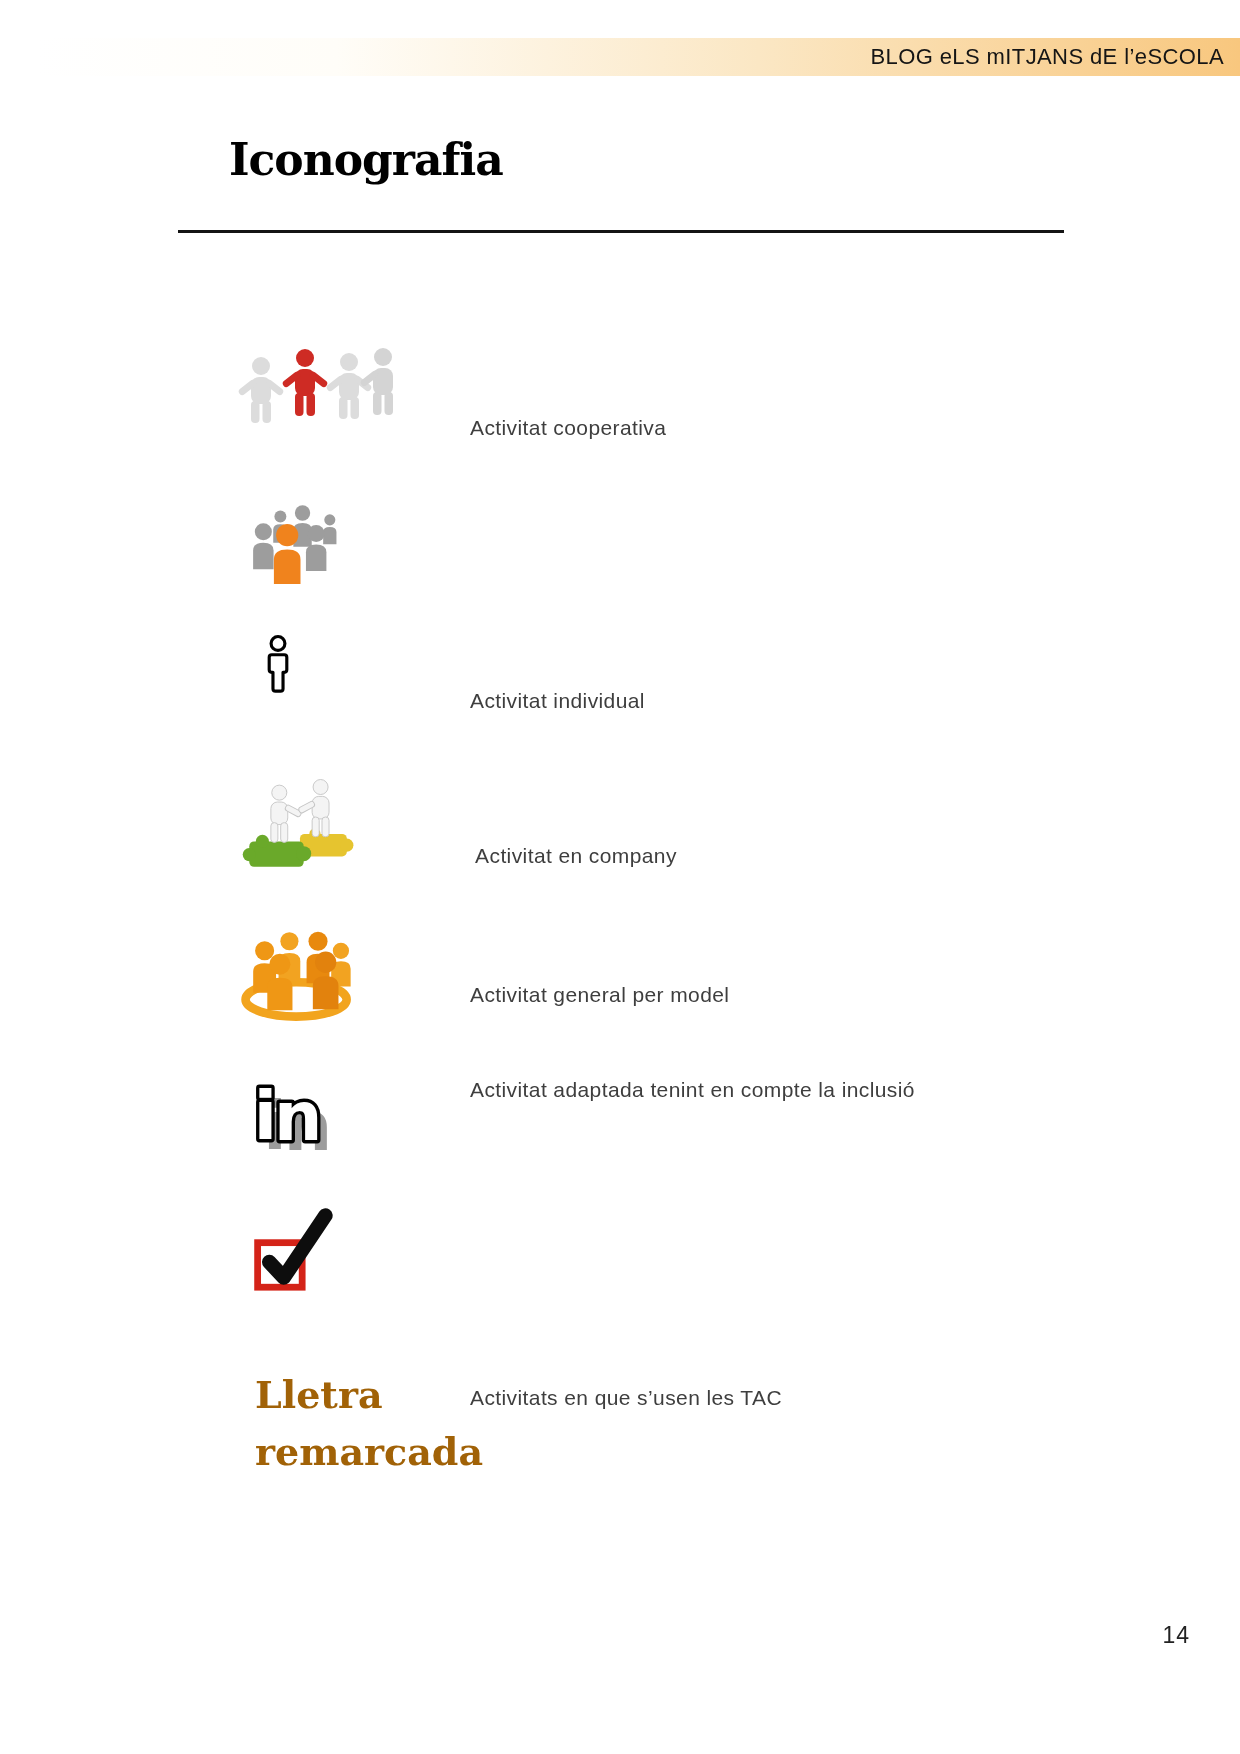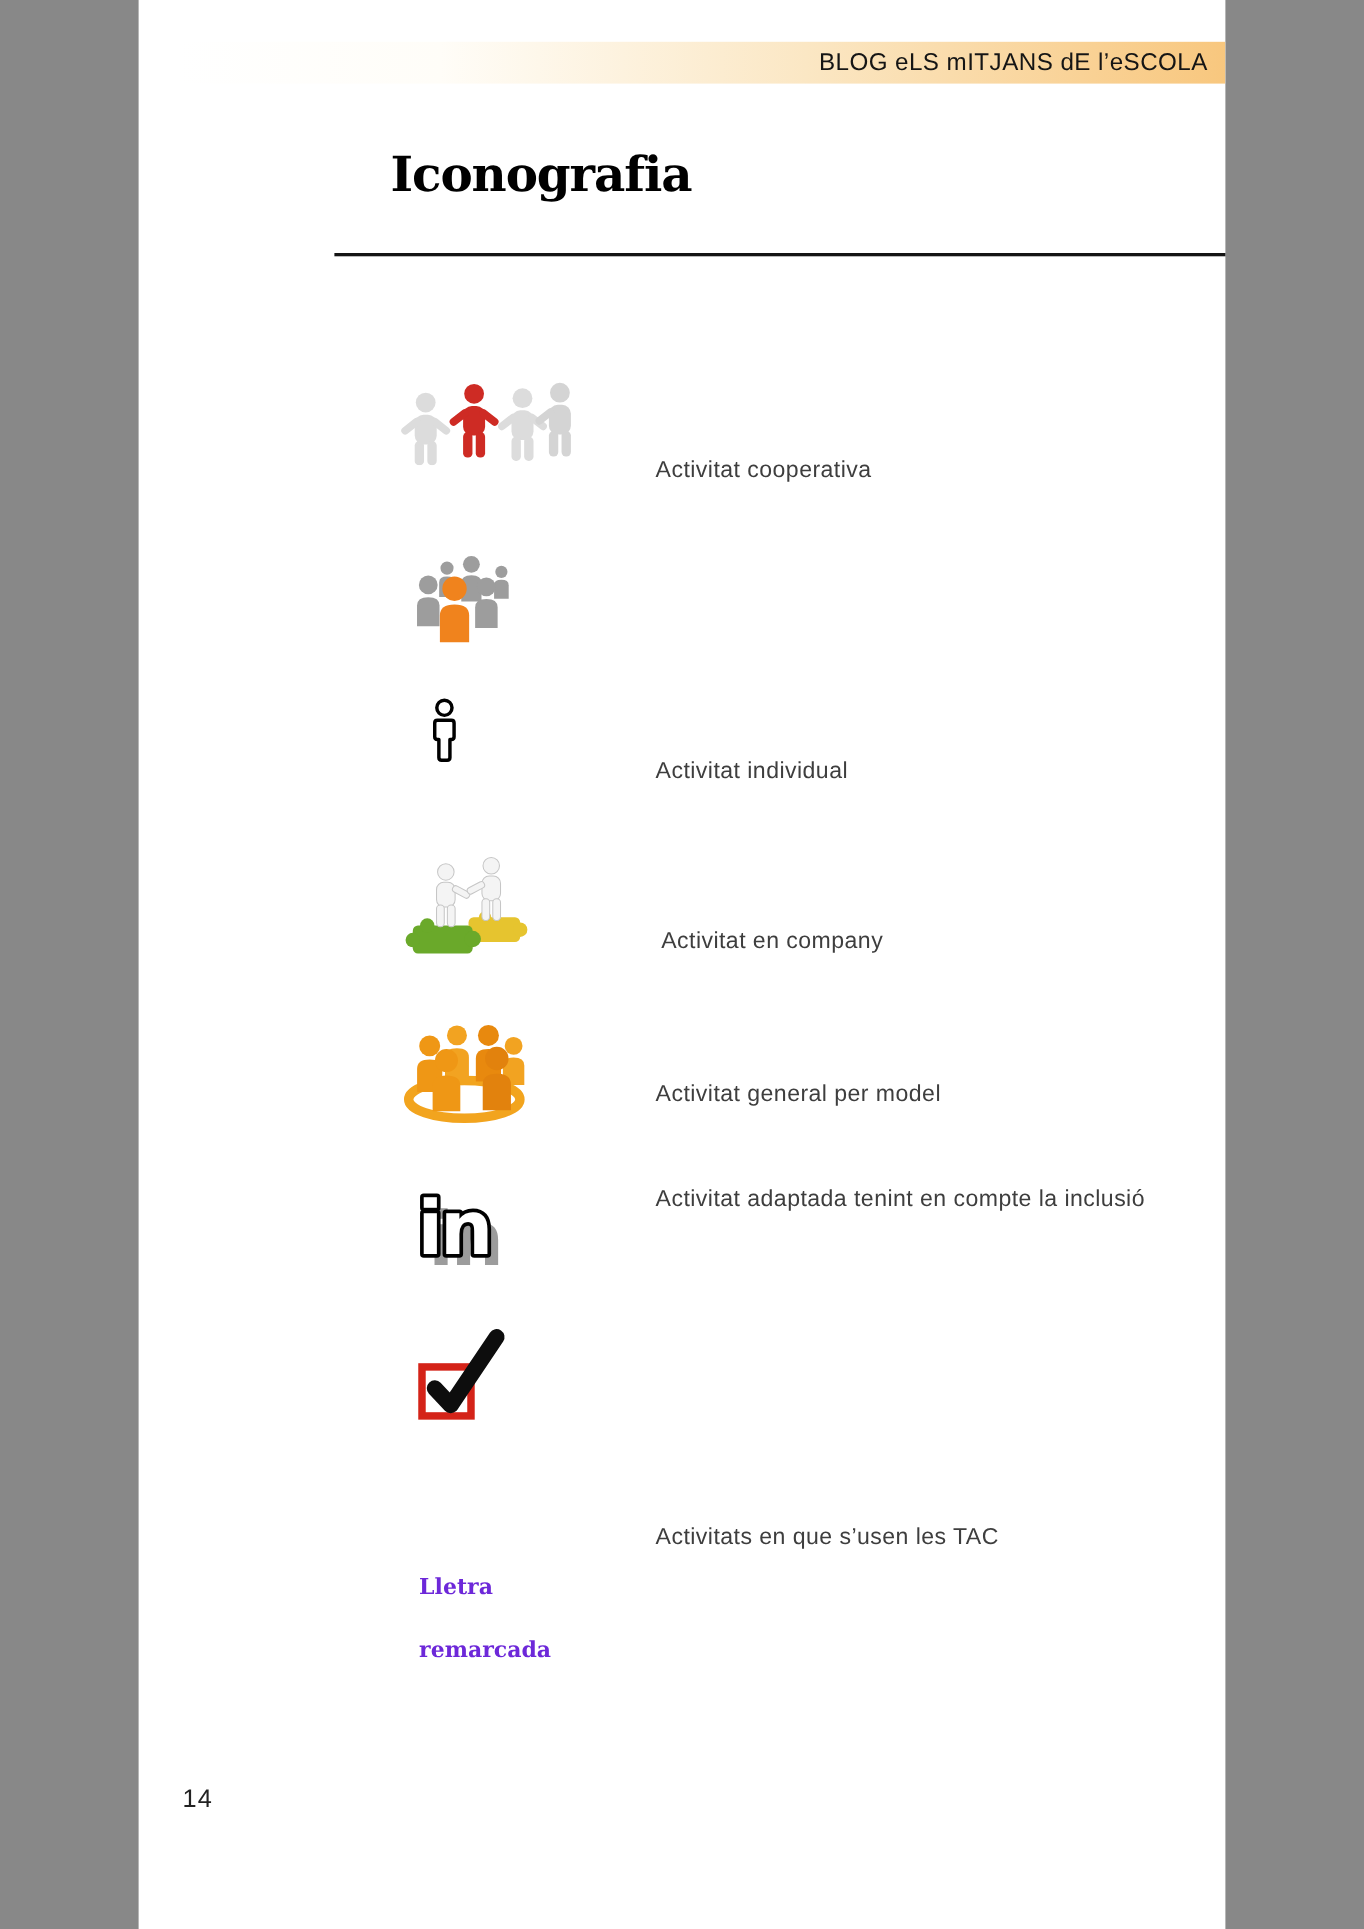--- a/index.html
+++ b/index.html
@@ -1,17 +1,17 @@
 <!DOCTYPE html>
 <html><head>
 <meta charset="utf-8">
 <style>
   html,body { margin:0; padding:0; background:#888; }
   .page {
-    position:relative; width:988px; height:1754px; margin:0 auto;
+    position:relative; width:1240px; height:1754px; margin:0 auto;
     background:#ffffff; overflow:hidden;
     font-family:"Liberation Sans", sans-serif;
   }
   .topbar {
     position:absolute; left:36px; top:38px; right:0; height:38px;
     background:linear-gradient(90deg, #ffffff 0%, #fffdf8 25%, #fbe7c4 60%, #f8c77e 100%);
     display:flex; align-items:center; justify-content:flex-end;
     padding-right:16px; box-sizing:border-box;
   }
   .topbar-title { font-size:22px; color:#151515; letter-spacing:0.4px; }
@@ -20,27 +20,27 @@
     font-family:"DejaVu Serif", serif; font-weight:bold;
     font-size:44px; color:#000; letter-spacing:-1px;
   }
   .rule { position:absolute; left:178px; top:230px; width:886px; height:3px; background:#141414; }
   .icon { position:absolute; }
   .label {
     position:absolute; left:470px; font-size:21px; color:#3e3e3e;
     letter-spacing:0.4px; white-space:pre; line-height:26px;text-align:right;
   }
   .lletra {
-    position:absolute; left:255px; top:1414px; width:175px;
+    position:absolute; left:255px; top:1366px; width:175px;
     font-family:"DejaVu Serif", serif; font-weight:bold;
-    font-size:20px; line-height:57px; color:#6d28d9;
+    font-size:38px; line-height:57px; color:#a16207;
   }
   .pagenum {
-    position:absolute; left:0; top:1622px; width:1190px; text-align:left;
-    font-size:23px; color:#222; letter-spacing:1px;padding-left:40px;
+    position:absolute; left:0; top:1622px; width:1190px; text-align:right;
+    font-size:23px; color:#222; letter-spacing:1px;
   }
 </style>
 </head>
 <body>
 
 <div class="page">
 
   <header class="topbar">
     <span class="topbar-title">BLOG eLS mITJANS dE l’eSCOLA</span>
   </header>

